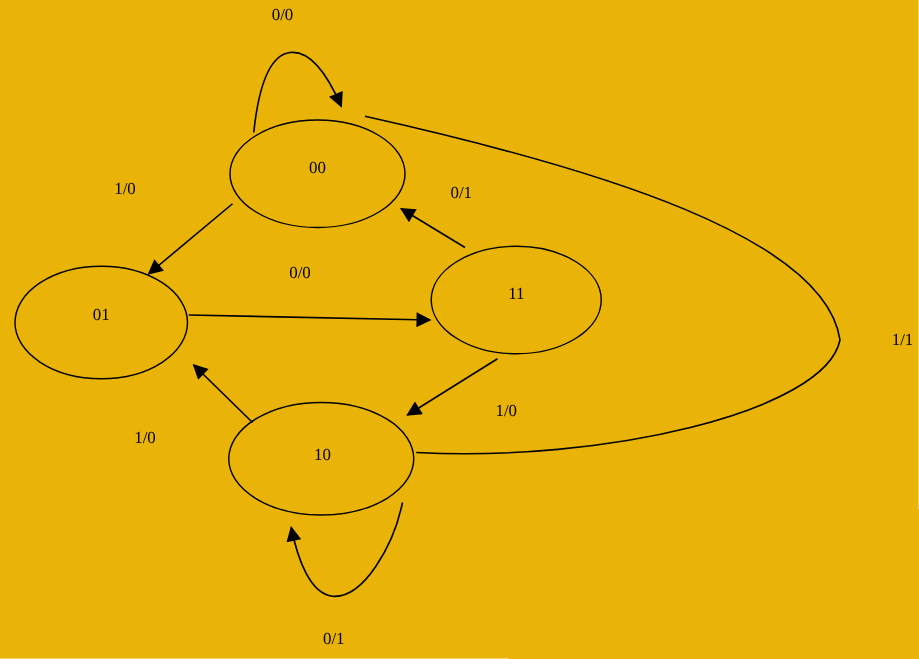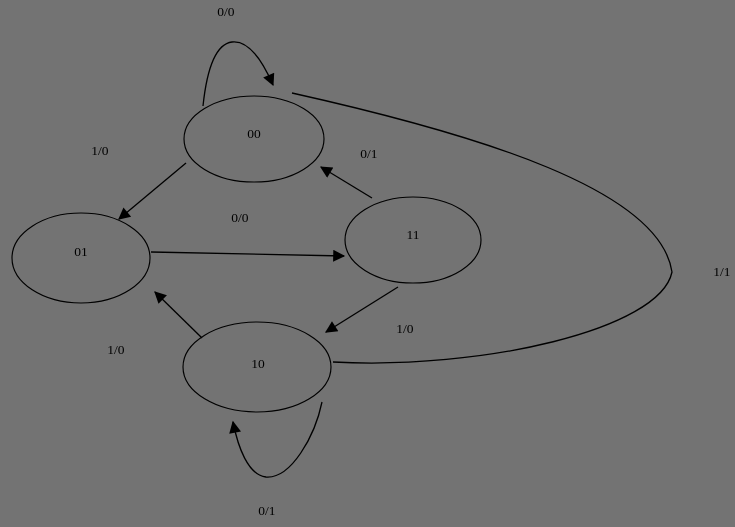--- a/index.html
+++ b/index.html
@@ -7,21 +7,21 @@
     padding: 0;
     background: #ffffff;
     width: 735px;
     height: 527px;
     overflow: hidden;
   }
   .diagram-wrap {
     position: relative;
     width: 735px;
     height: 527px;
-    background: #737373;
+    background: #eab308;
   }
   svg { display: block; }
   .shape {
     fill: none;
     stroke: #000000;
     stroke-width: 1.15;
   }
   .edge {
     fill: none;
     stroke: #000000;

